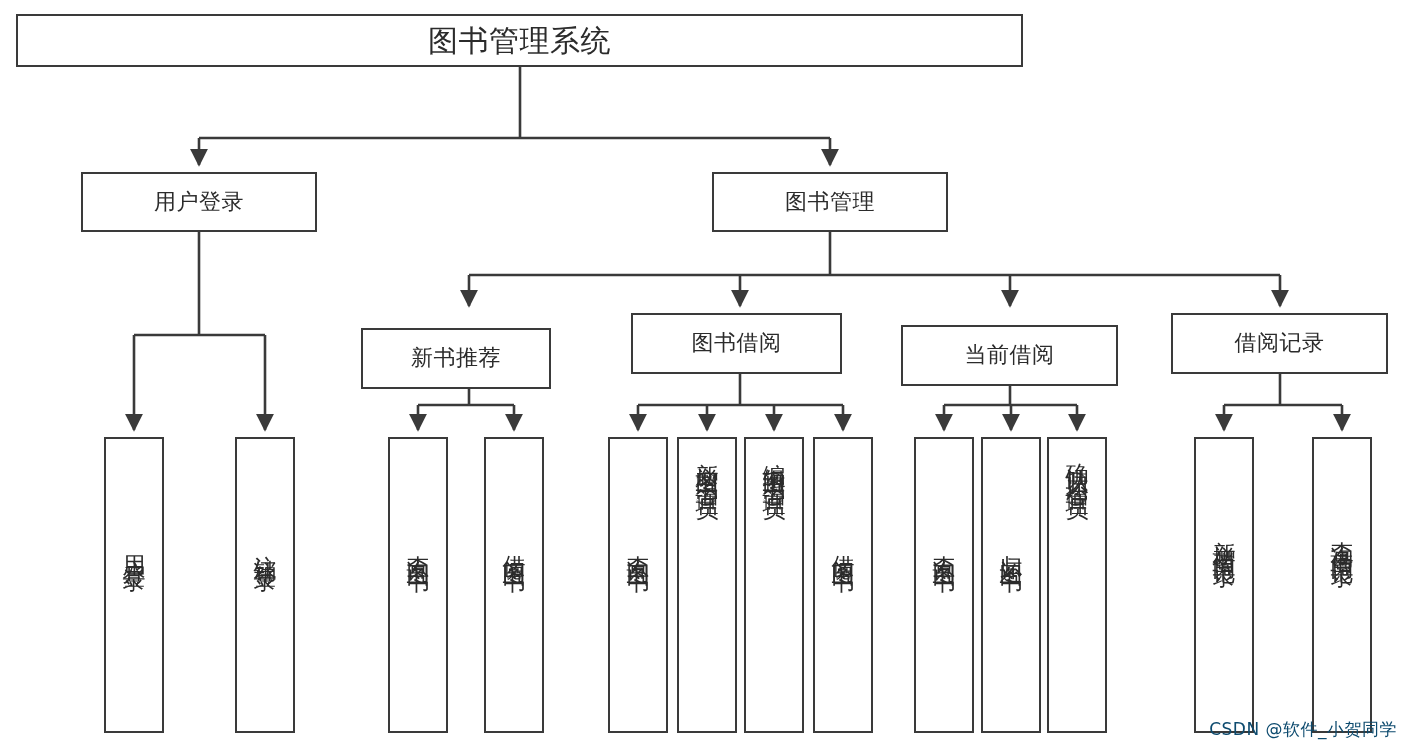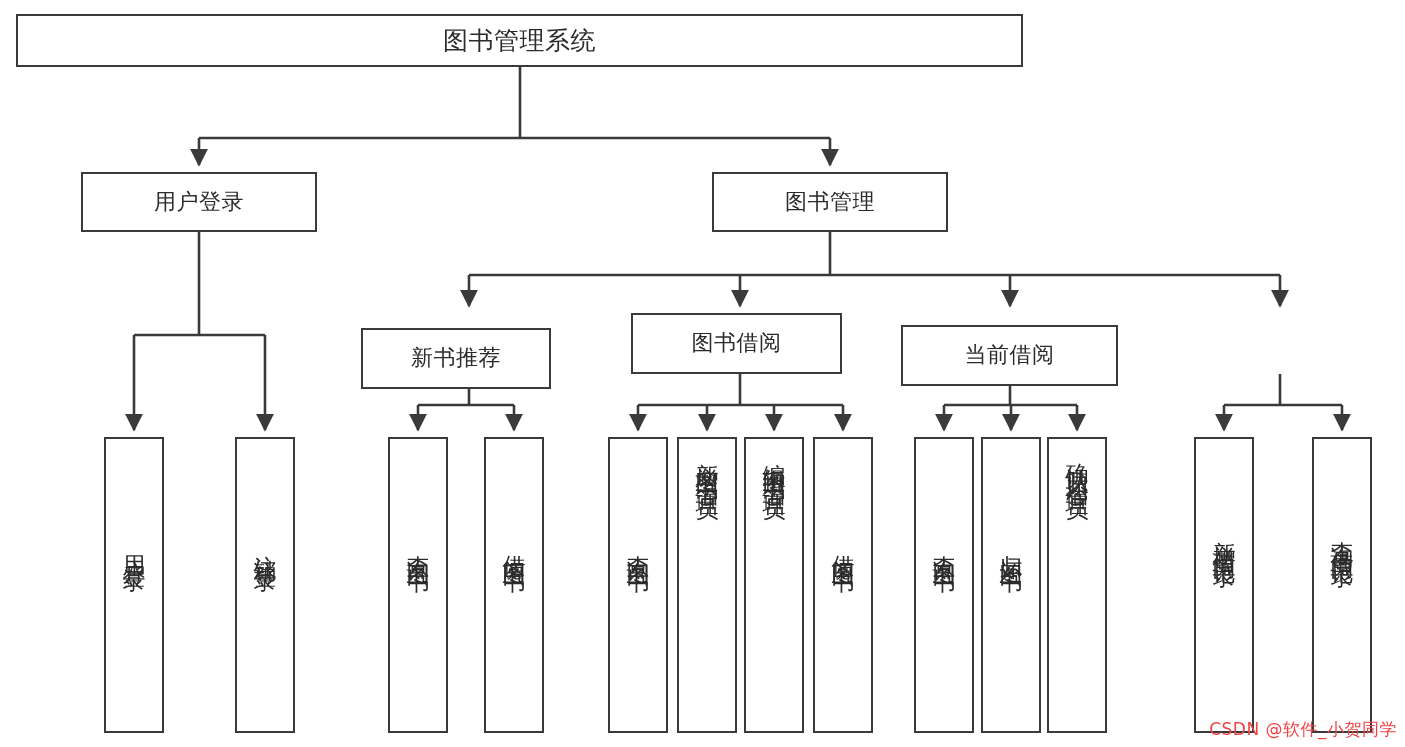--- a/index.html
+++ b/index.html
@@ -38,21 +38,21 @@
   }
   .node-label {
     display: block;
     text-align: center;
     line-height: 1.12;
     letter-spacing: 0.5px;
   }
   
   .node.root { }
   .node.root .node-label {
-    font-size: 25px;
+    font-size: 30px;
   }
   
   .node.branch .node-label {
     font-size: 22px;
   }
   
   .node.leaf {
     align-items: flex-start;
     justify-content: center;
     padding-top: 6px;
@@ -72,21 +72,21 @@
     margin-top: 78px;
   }
   .node.leaf.short-text .node-label {
     margin-top: 92px;
   }
   .watermark {
     position: absolute;
     right: 8px;
     bottom: 6px;
     font-size: 17px;
-    color: #ef4444;
+    color: #0c4a6e;
     white-space: nowrap;
     letter-spacing: 0.5px;
   }
 </style>
 </head>
 <body>
 
 <div id="canvas">
 
   <svg class="wires" viewBox="0 0 1405 747" xmlns="http://www.w3.org/2000/svg">
@@ -152,20 +152,23 @@
 
   <div class="node branch" style="left:361px; top:328px; width:190px; height:61px;">
     <span class="node-label">新书推荐</span>
   </div>
   <div class="node branch" style="left:631px; top:313px; width:211px; height:61px;">
     <span class="node-label">图书借阅</span>
   </div>
   <div class="node branch" style="left:901px; top:313px; width:217px; height:61px;margin-top:12px;">
     <span class="node-label">当前借阅</span>
   </div>
+  <div class="node branch" style="left:1171px; top:313px; width:217px; height:61px;">
+    <span class="node-label">借阅记录</span>
+  </div>
 
   <div class="node leaf short-text" style="left:104px; top:437px; width:60px; height:296px;">
     <span class="node-label">用户登录</span>
   </div>
   <div class="node leaf short-text" style="left:235px; top:437px; width:60px; height:296px;">
     <span class="node-label">注销登录</span>
   </div>
 
   <div class="node leaf short-text" style="left:388px; top:437px; width:60px; height:296px;">
     <span class="node-label">查询图书</span>

